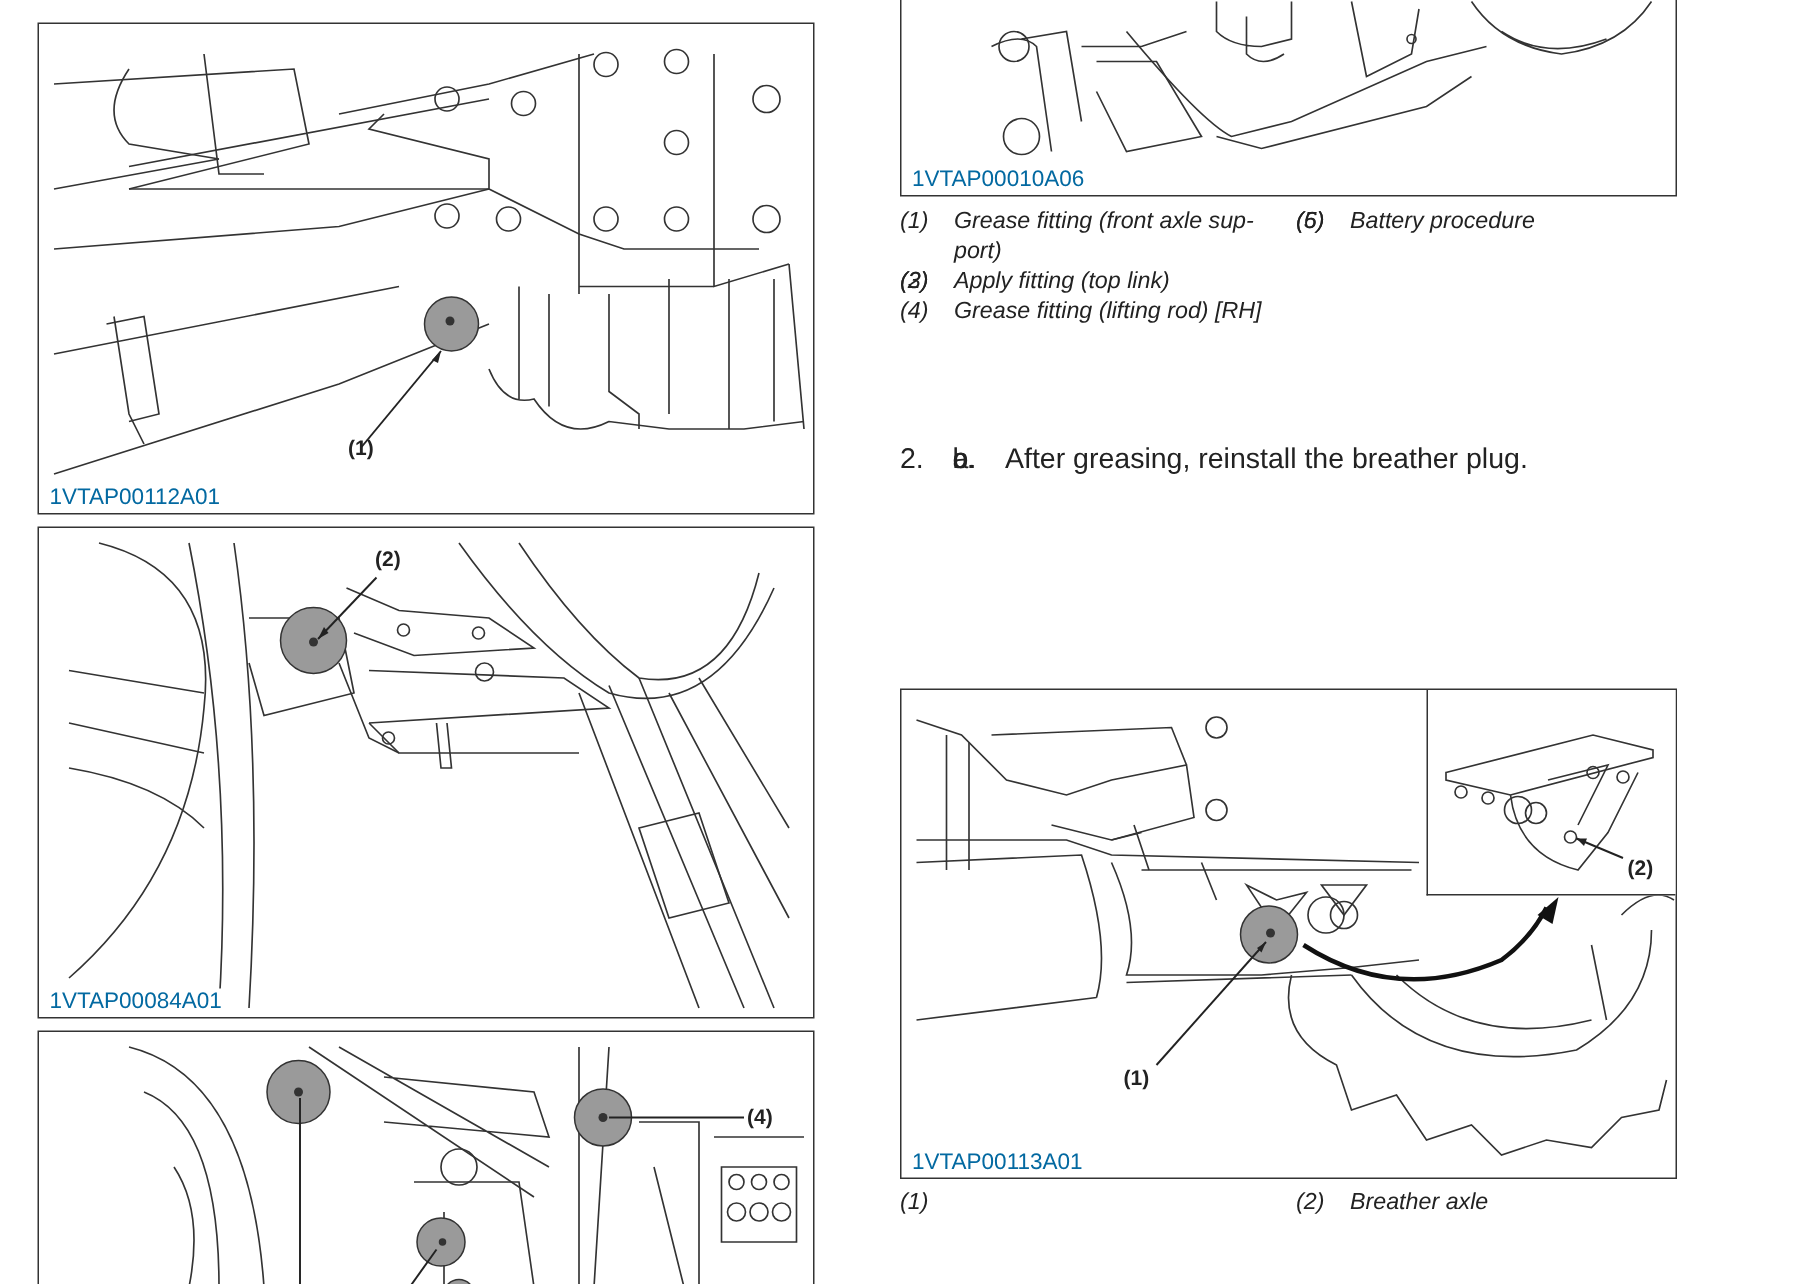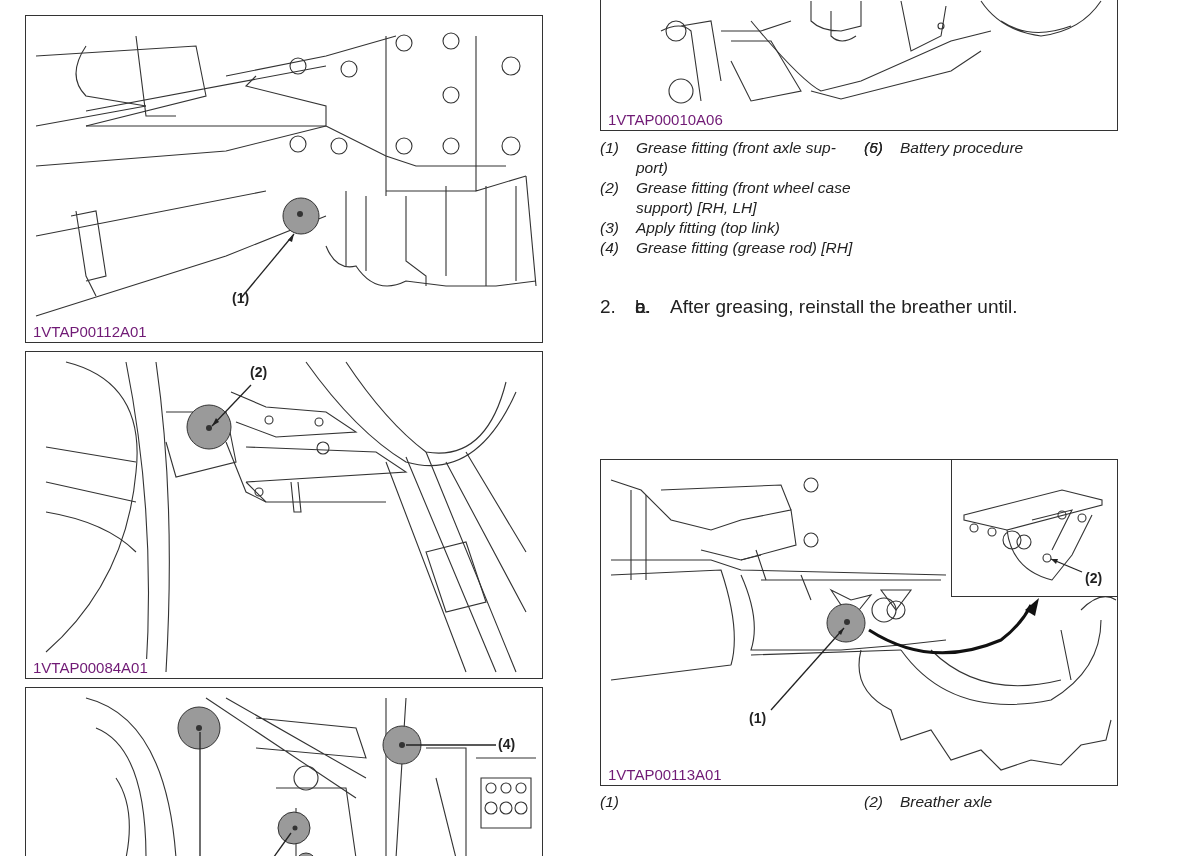--- a/index.html
+++ b/index.html
@@ -1,20 +1,20 @@
 <!DOCTYPE html>
 <html><head>
   <meta charset="utf-8">
   <style>
     html, body { margin: 0; padding: 0; background: #ffffff; }
     body { width: 1200px; height: 856px; position: relative; overflow: hidden;
            font-family: "Liberation Sans", sans-serif; color: #222; }
     .fig { position: absolute; border: 1.3px solid #333; background: #fff; box-sizing: border-box; overflow: hidden; }
     .fig svg { position: absolute; left: 0; top: 0; }
-    .fig-id { position: absolute; left: 7px; bottom: 2px; font-size: 15px; color: #701a75; background: #fff; padding-right: 2px; }
+    .fig-id { position: absolute; left: 7px; bottom: 2px; font-size: 15px; color: #0369a1; background: #fff; padding-right: 2px; }
     .callout { position: absolute; font-size: 14px; font-weight: bold; color: #222; }
     .legend { position: absolute; font-size: 15.5px; font-style: italic; color: #222; line-height: 20px; }
     .legend .row { position: relative; padding-left: 36px; }
     .legend .num { position: absolute; left: 0; top: 0; }
     .steps { position: absolute; left: 600px; top: 294px; width: 520px; font-size: 19px; line-height: 25px; color: #222; }
     .steps .main { position: relative; padding-left: 35px; }
     .steps .main .n { position: absolute; left: 0; }
     .steps .sub { position: relative; padding-left: 70px; text-align: justify; }
     .steps .sub .n { position: absolute; left: 35px; }
     .stroke { fill: none; stroke: #333; stroke-width: 1.1; }
@@ -114,34 +114,34 @@
     <path class="stroke" d="M380 10 Q400 40 440 45 Q480 40 500 10 M400 30 Q430 50 470 35"></path>
     <circle class="stroke" cx="75" cy="40" r="10"></circle>
     <circle class="stroke" cx="80" cy="100" r="12"></circle>
     <circle class="stroke" cx="340" cy="35" r="3"></circle>
   </svg>
   <span class="fig-id">1VTAP00010A06</span>
 </div>
 
 <div class="legend" style="left:600px; top:138px; width:260px;">
   <div class="row"><span class="num">(1)</span><span>Grease fitting (front axle sup-port)</span></div>
-  <div class="row"><span class="num">(2)</span><span>Grease fitting (front wheel case support) [RH, LH]</span></div>
+  <div class="row"><span class="num">(2)</span></div>
   <div class="row"><span class="num">(3)</span><span>Apply fitting (top link)</span></div>
-  <div class="row"><span class="num">(4)</span><span>Grease fitting (grease rod) [RH]</span></div>
+  <div class="row"><span class="num">(4)</span><span>Grease fitting (lifting rod) [RH]</span></div>
 </div>
 <div class="legend" style="left:864px; top:138px; width:256px;">
   <div class="row"><span class="num">(5)</span></div>
   <div class="row"><span class="num">(6)</span><span>Battery procedure</span></div>
 </div>
 
 <div class="steps">
   <div class="main"><span class="n">2.</span></div>
   <div class="sub"><span class="n">a.</span></div>
   <div class="sub"><span class="n">b.</span></div>
-  <div class="sub"><span class="n">c.</span><span>After greasing, reinstall the breather until.</span></div>
+  <div class="sub"><span class="n">c.</span><span>After greasing, reinstall the breather plug.</span></div>
 </div>
 
 <div class="fig" style="left:600px; top:459px; width:518px; height:327px;">
   <svg width="518" height="327">
     <path class="stroke" d="M10 20 L40 30 L70 60 L110 70 L140 60 L190 50 L195 85 L140 100 L100 90 M60 30 L180 25 L190 50"></path>
     <circle class="stroke" cx="210" cy="25" r="7"></circle>
       <circle class="stroke" cx="210" cy="80" r="7"></circle>
     <path class="stroke" d="M30 30 L30 120 M45 35 L45 120 M10 100 L110 100 L140 110 L345 115"></path>
     <path class="stroke" d="M10 220 L130 205 M10 115 L120 110 Q140 170 130 205 M140 115 Q160 160 150 190 L240 190 L300 185 L345 180 M150 195 L300 190"></path>
     <path class="stroke" d="M140 100 L160 95 M155 90 L165 120"></path>

